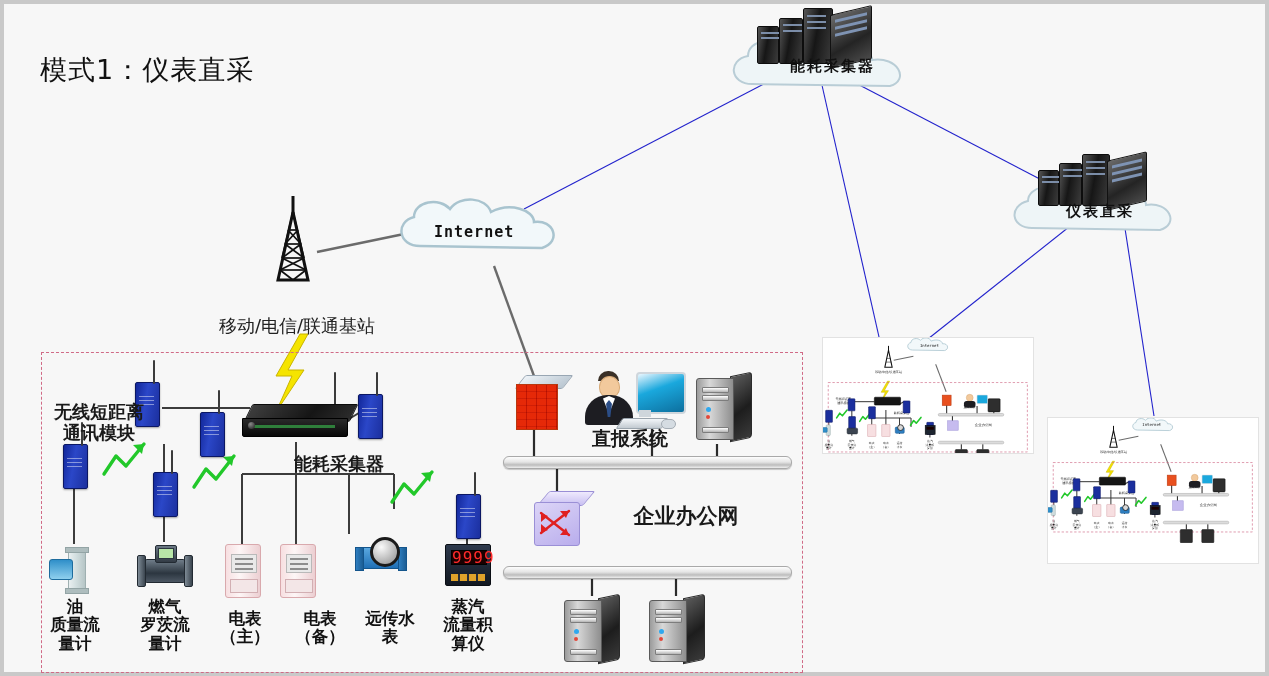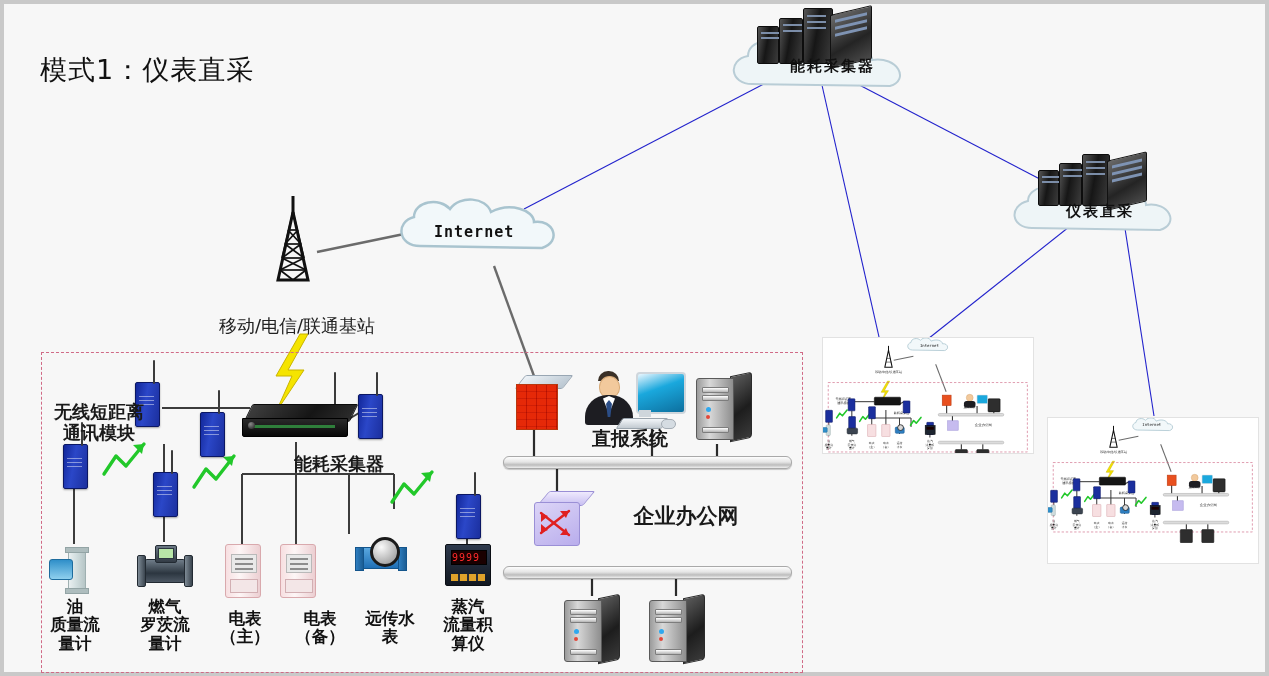--- a/index.html
+++ b/index.html
@@ -85,22 +85,22 @@
   .person-tie{width:6px;height:17px;background:#2b4d86;clip-path:polygon(50% 0,100% 22%,72% 100%,28% 100%,0 22%);}
 
   .emeter{width:34px;height:52px;background:linear-gradient(to right,#f7dfe1,#fdf6f6 40%,#eccfd2);
       border:1px solid #d9a9ad;border-radius:3px;}
   .emeter .win{position:absolute;left:5px;top:9px;width:24px;height:17px;background:#e9e9e9;border:1px solid #b9b9b9;}
   .emeter .win i{display:block;height:2px;margin:3px 3px 0;background:#8d8d8d;}
 
   .steam{width:44px;height:40px;background:linear-gradient(to bottom,#2e3a4d,#121821);
       border:1px solid #0a0e14;border-radius:2px;}
   .steam .disp{position:absolute;left:5px;top:5px;width:34px;height:13px;background:#1a0000;border:1px solid #000;
-      color:#ff2a2a;font-family:"DejaVu Sans Mono","Liberation Mono",monospace;font-size:10px;
-      line-height:13px;text-align:left;letter-spacing:1px;}
+      color:#ff2a2a;font-family:"DejaVu Sans Mono","Liberation Mono",monospace;font-size:16px;
+      line-height:13px;text-align:right;letter-spacing:1px;}
   .steam .btns{position:absolute;left:5px;bottom:4px;width:34px;height:7px;
       background:repeating-linear-gradient(to right,#e0a32a 0 7px,#2a2f38 7px 9px);}
 
   .wmeter{width:52px;height:42px;}
   .wmeter .body{position:absolute;left:6px;top:12px;width:40px;height:20px;border-radius:4px;
       background:linear-gradient(to bottom,#5aa8e0,#1f6fb5);border:1px solid #14558c;}
   .wmeter .dial{position:absolute;left:16px;top:2px;width:24px;height:24px;border-radius:50%;
       background:radial-gradient(circle at 35% 30%,#fafafa,#8c8c8c);border:3px solid #1b1b1b;}
   .wmeter .fl{position:absolute;top:12px;width:7px;height:22px;background:linear-gradient(to right,#2e7ec0,#1b5d94);border:1px solid #14558c;}
 

